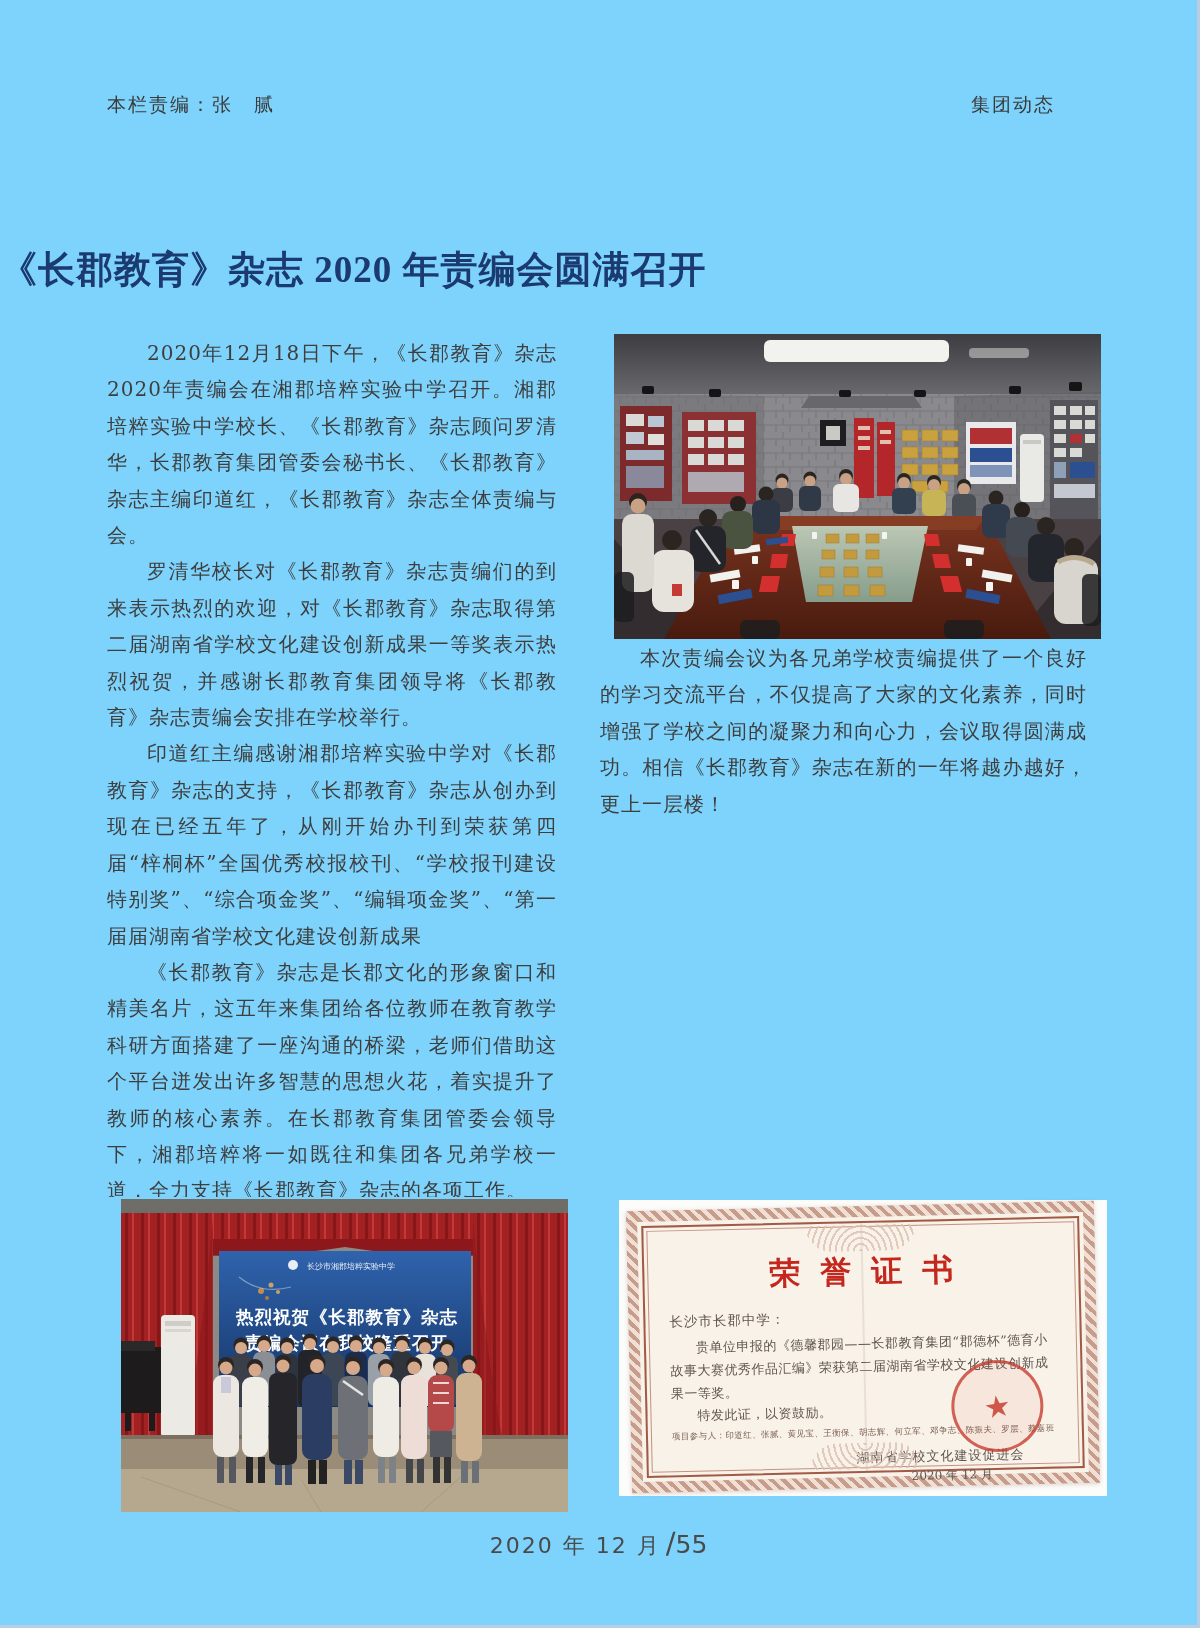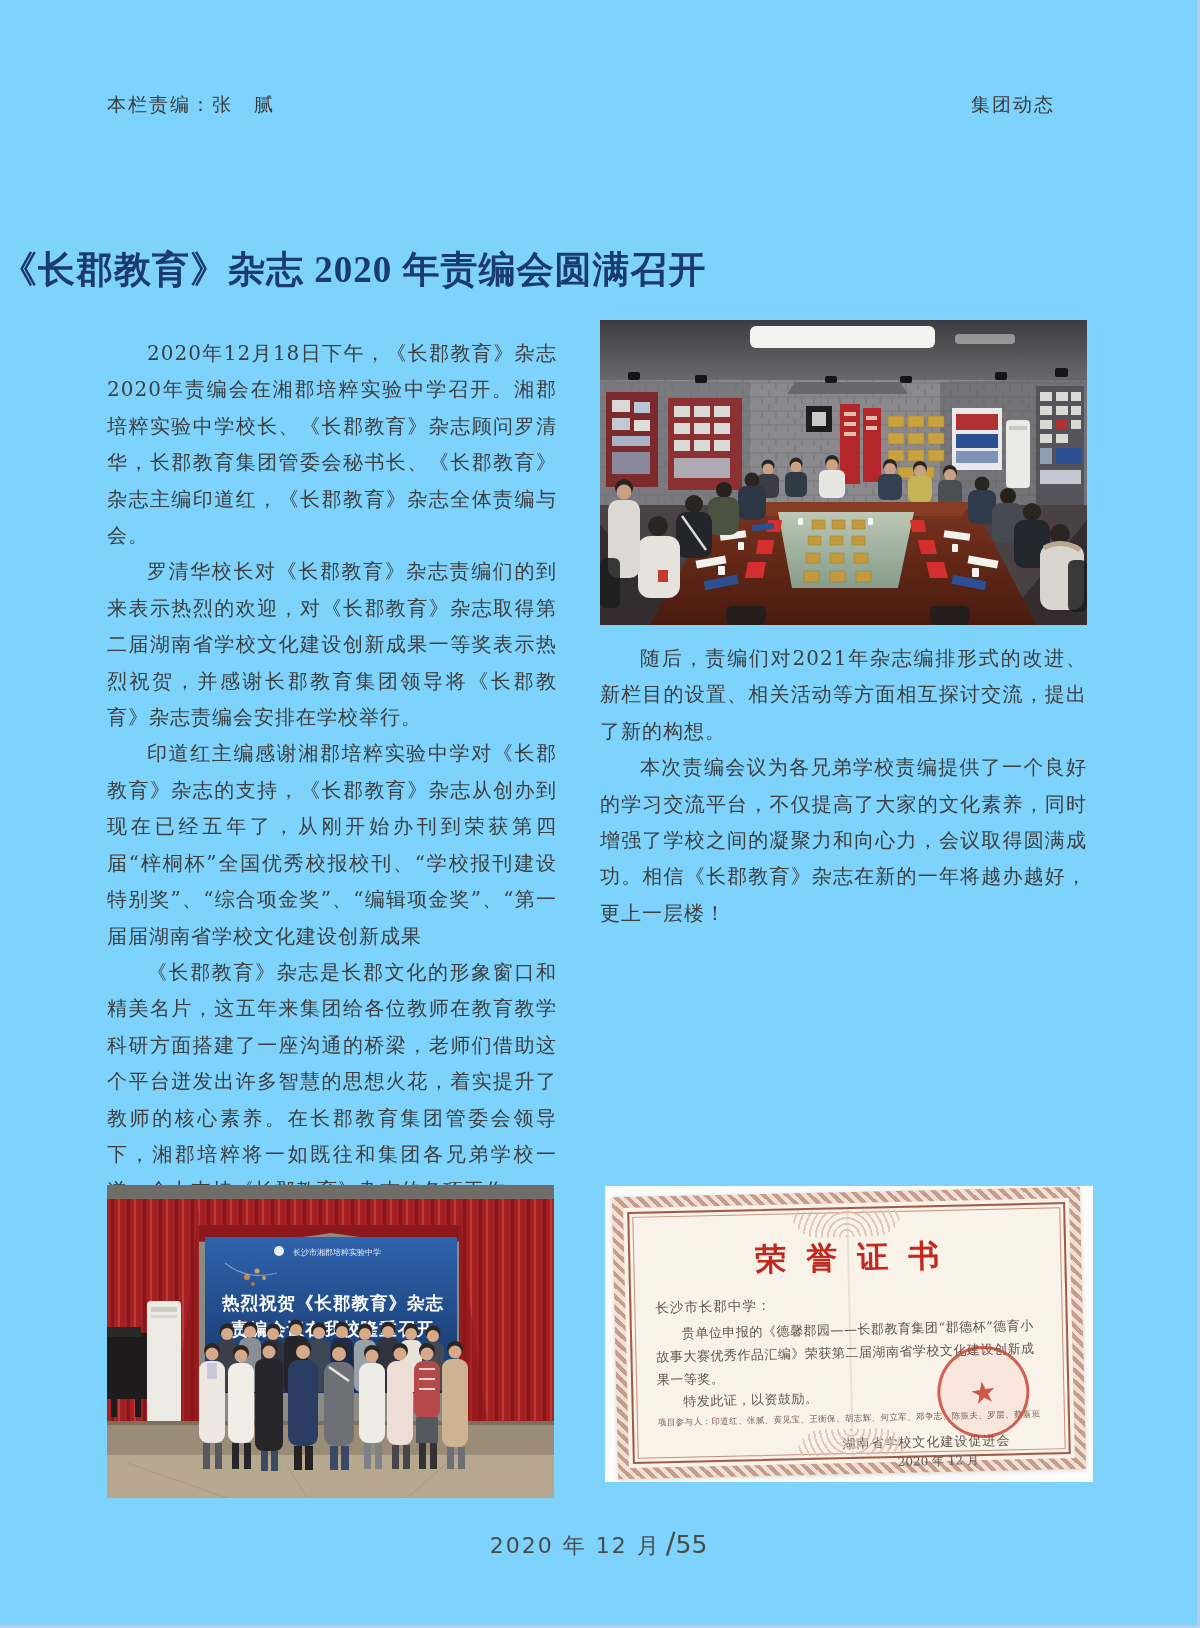--- a/index.html
+++ b/index.html
@@ -16,21 +16,21 @@
   
   .title{position:absolute;left:0;top:220px;width:100%;
     font-family:"Liberation Serif",serif;font-weight:bold;font-size:37px;color:#1b3a70;letter-spacing:1px;}
   
   .col{position:absolute;text-align:justify;font-size:20px;line-height:36.4px;letter-spacing:1px;}
   .col p{margin:0;text-indent:2em;}
   .col p.no-indent{text-indent:0;}
   .col-left{left:107px;top:318px;width:450px;height:862px;overflow:hidden;margin-top:17px;}
   .col-right-text{left:600px;top:640px;width:487px;height:548px;overflow:hidden;}
   
-  figure{margin:0;padding:0;}
+  figure{margin:14px;padding:0;}
   .photo-meeting{position:absolute;left:600px;top:320px;width:487px;height:305px;}
   .photo-group{position:absolute;left:107px;top:1185px;width:447px;height:313px;}
   .photo-meeting svg,.photo-group svg{display:block;}
   
   .cert-photo{position:absolute;left:605px;top:1186px;width:488px;height:296px;background:#fcfcfb;}
   .cert-paper{
     position:absolute;left:10px;top:6px;right:10px;bottom:8px;background:#f8f2e9;
     transform:rotate(-1.3deg);
     border:11px solid transparent;
     border-image:repeating-linear-gradient(45deg,#c79c8b 0 4px,#efdfd4 4px 8px) 11;
@@ -303,21 +303,20 @@
       <g fill="#1d1d1f" opacity=".85">
         <rect x="0" y="238" width="20" height="50" rx="6"></rect>
         <rect x="126" y="286" width="40" height="19" rx="6"></rect>
         <rect x="330" y="286" width="40" height="19" rx="6"></rect>
         <rect x="468" y="240" width="19" height="52" rx="6"></rect>
       </g>
     </svg>
   </figure>
 
   <div class="col col-right-text">
-    <p>随后，责编们对2021年杂志编排形式的改进、新栏目的设置、相关活动等方面相互探讨交流，提出了新的构想。</p>
     <p>本次责编会议为各兄弟学校责编提供了一个良好的学习交流平台，不仅提高了大家的文化素养，同时增强了学校之间的凝聚力和向心力，会议取得圆满成功。相信《长郡教育》杂志在新的一年将越办越好，更上一层楼！</p>
   </div>
 
   <figure class="photo-group">
     <svg width="447" height="313" viewBox="0 0 447 313" xmlns="http://www.w3.org/2000/svg">
       <defs>
         <linearGradient id="scrG" x1="0" y1="0" x2="0" y2="1">
           <stop offset="0" stop-color="#2f63ad"></stop>
             <stop offset="1" stop-color="#153465"></stop>
         </linearGradient>

